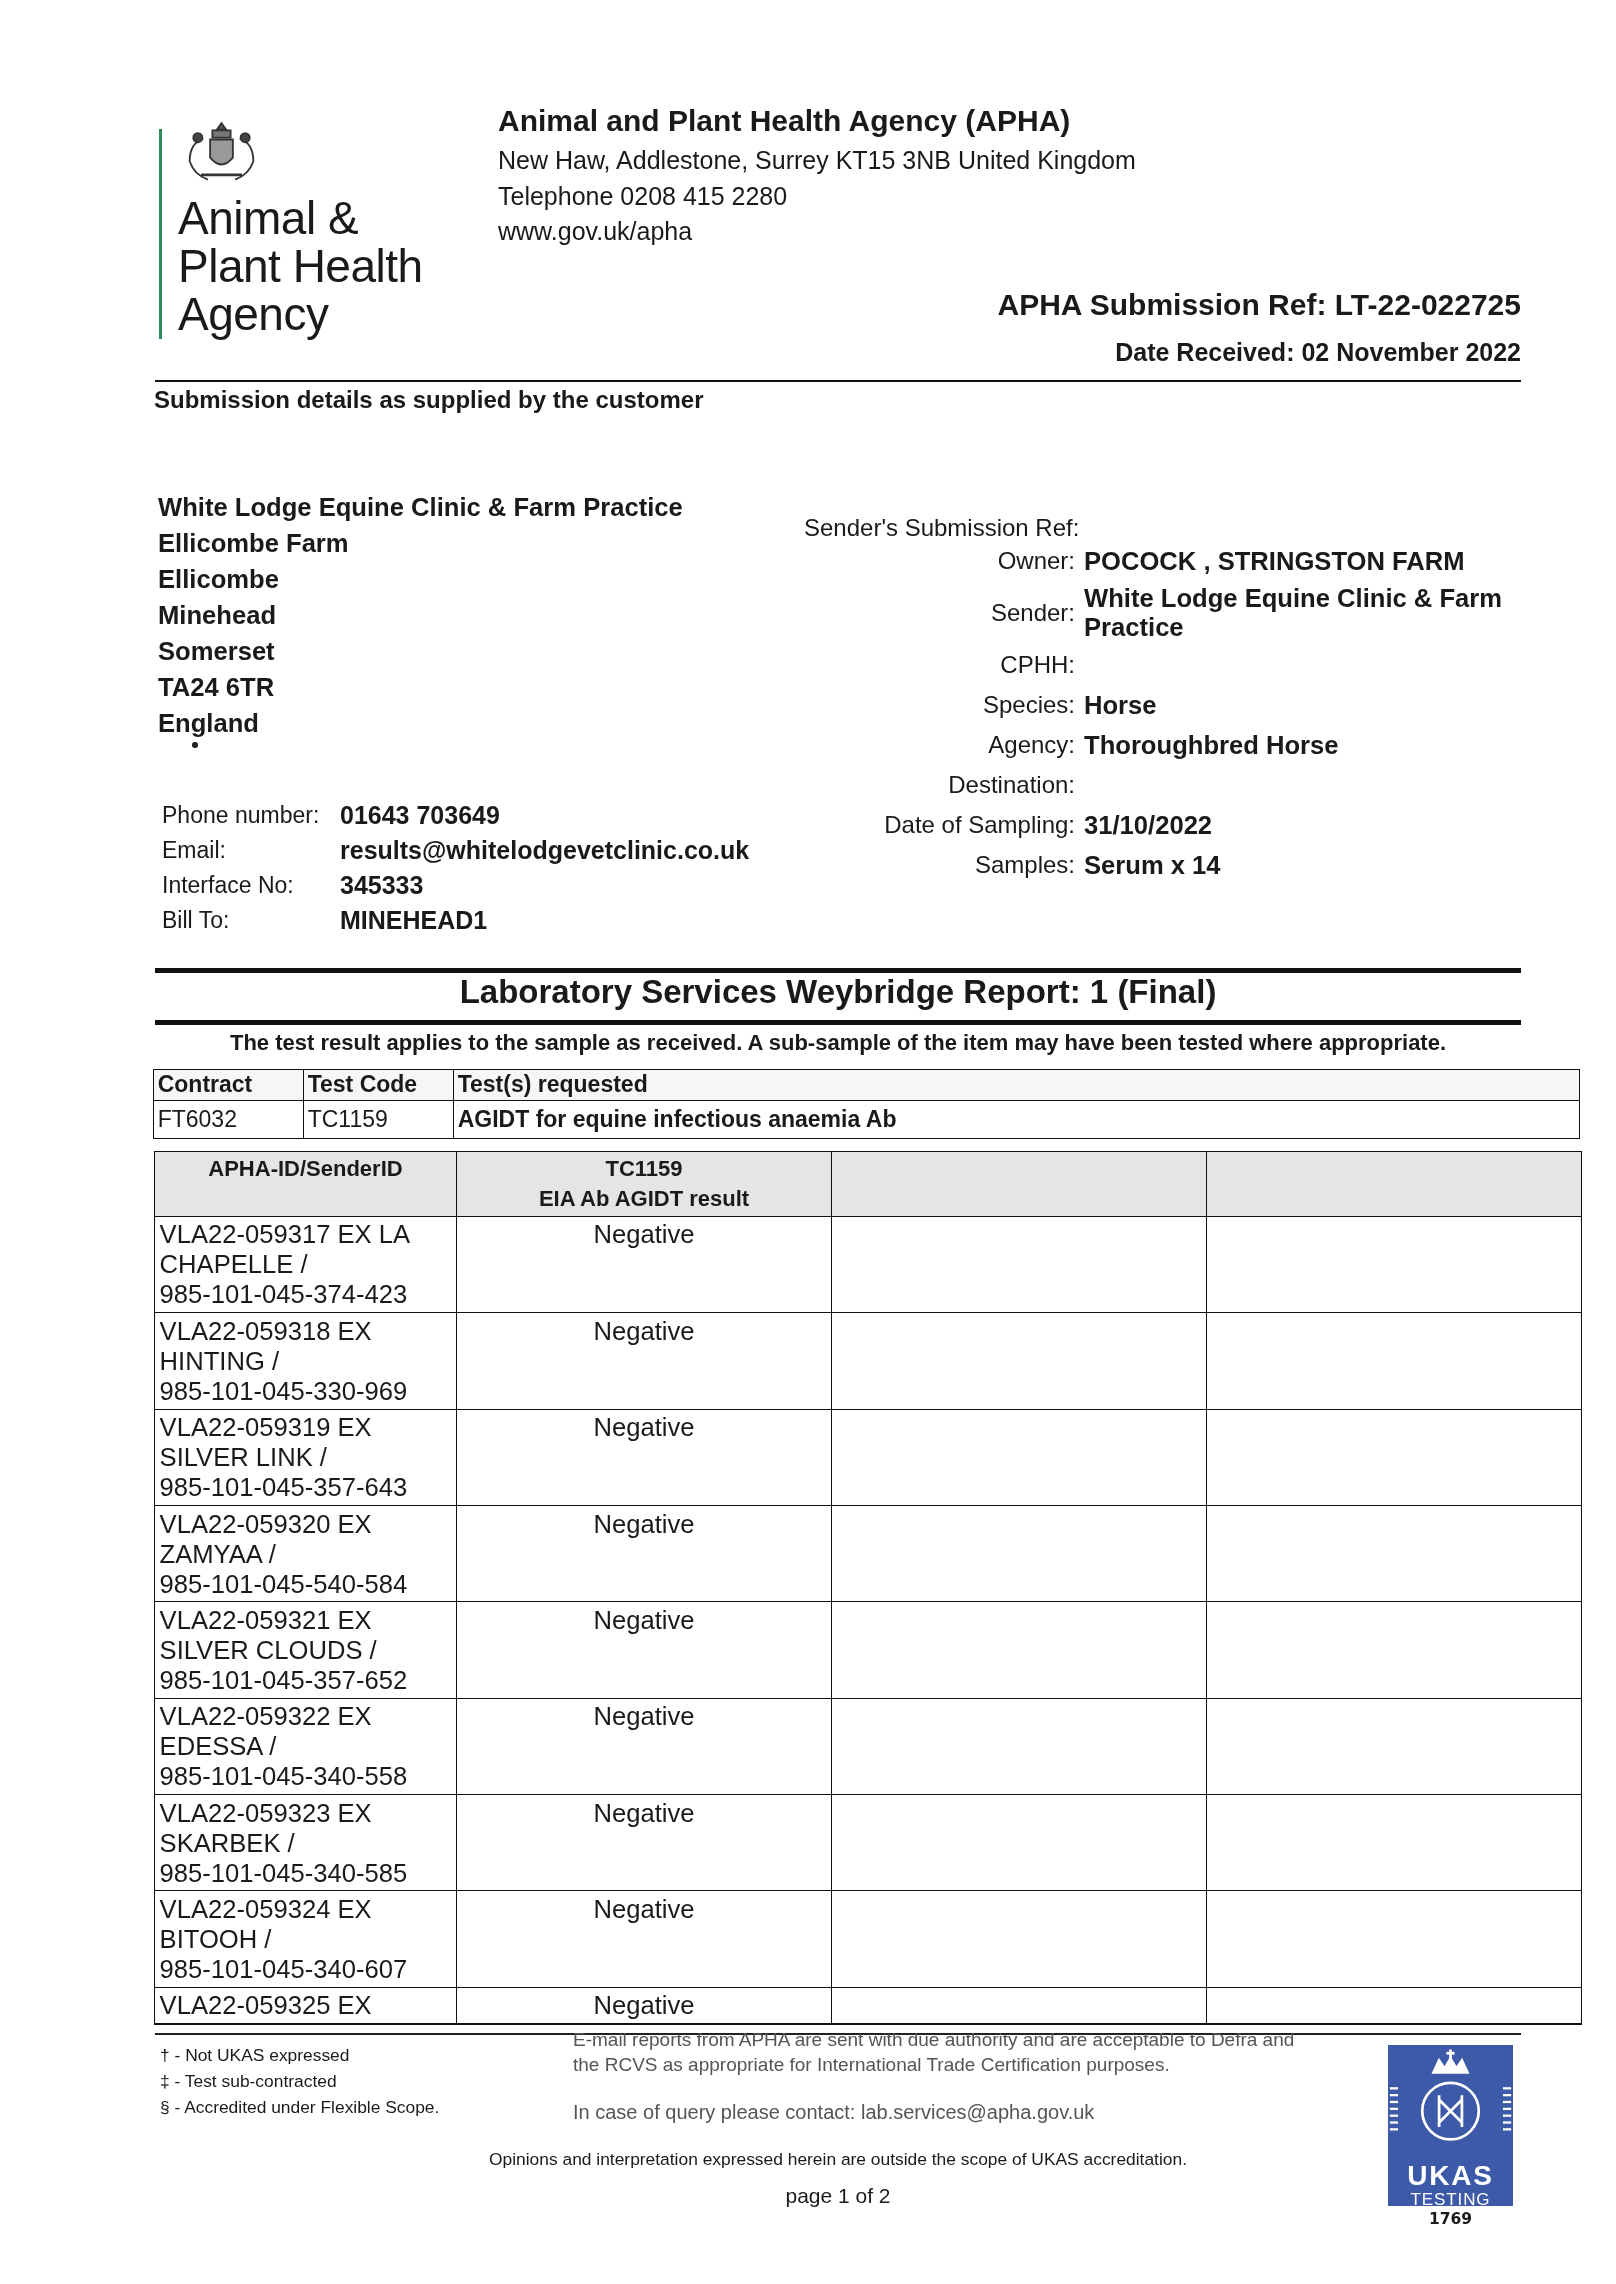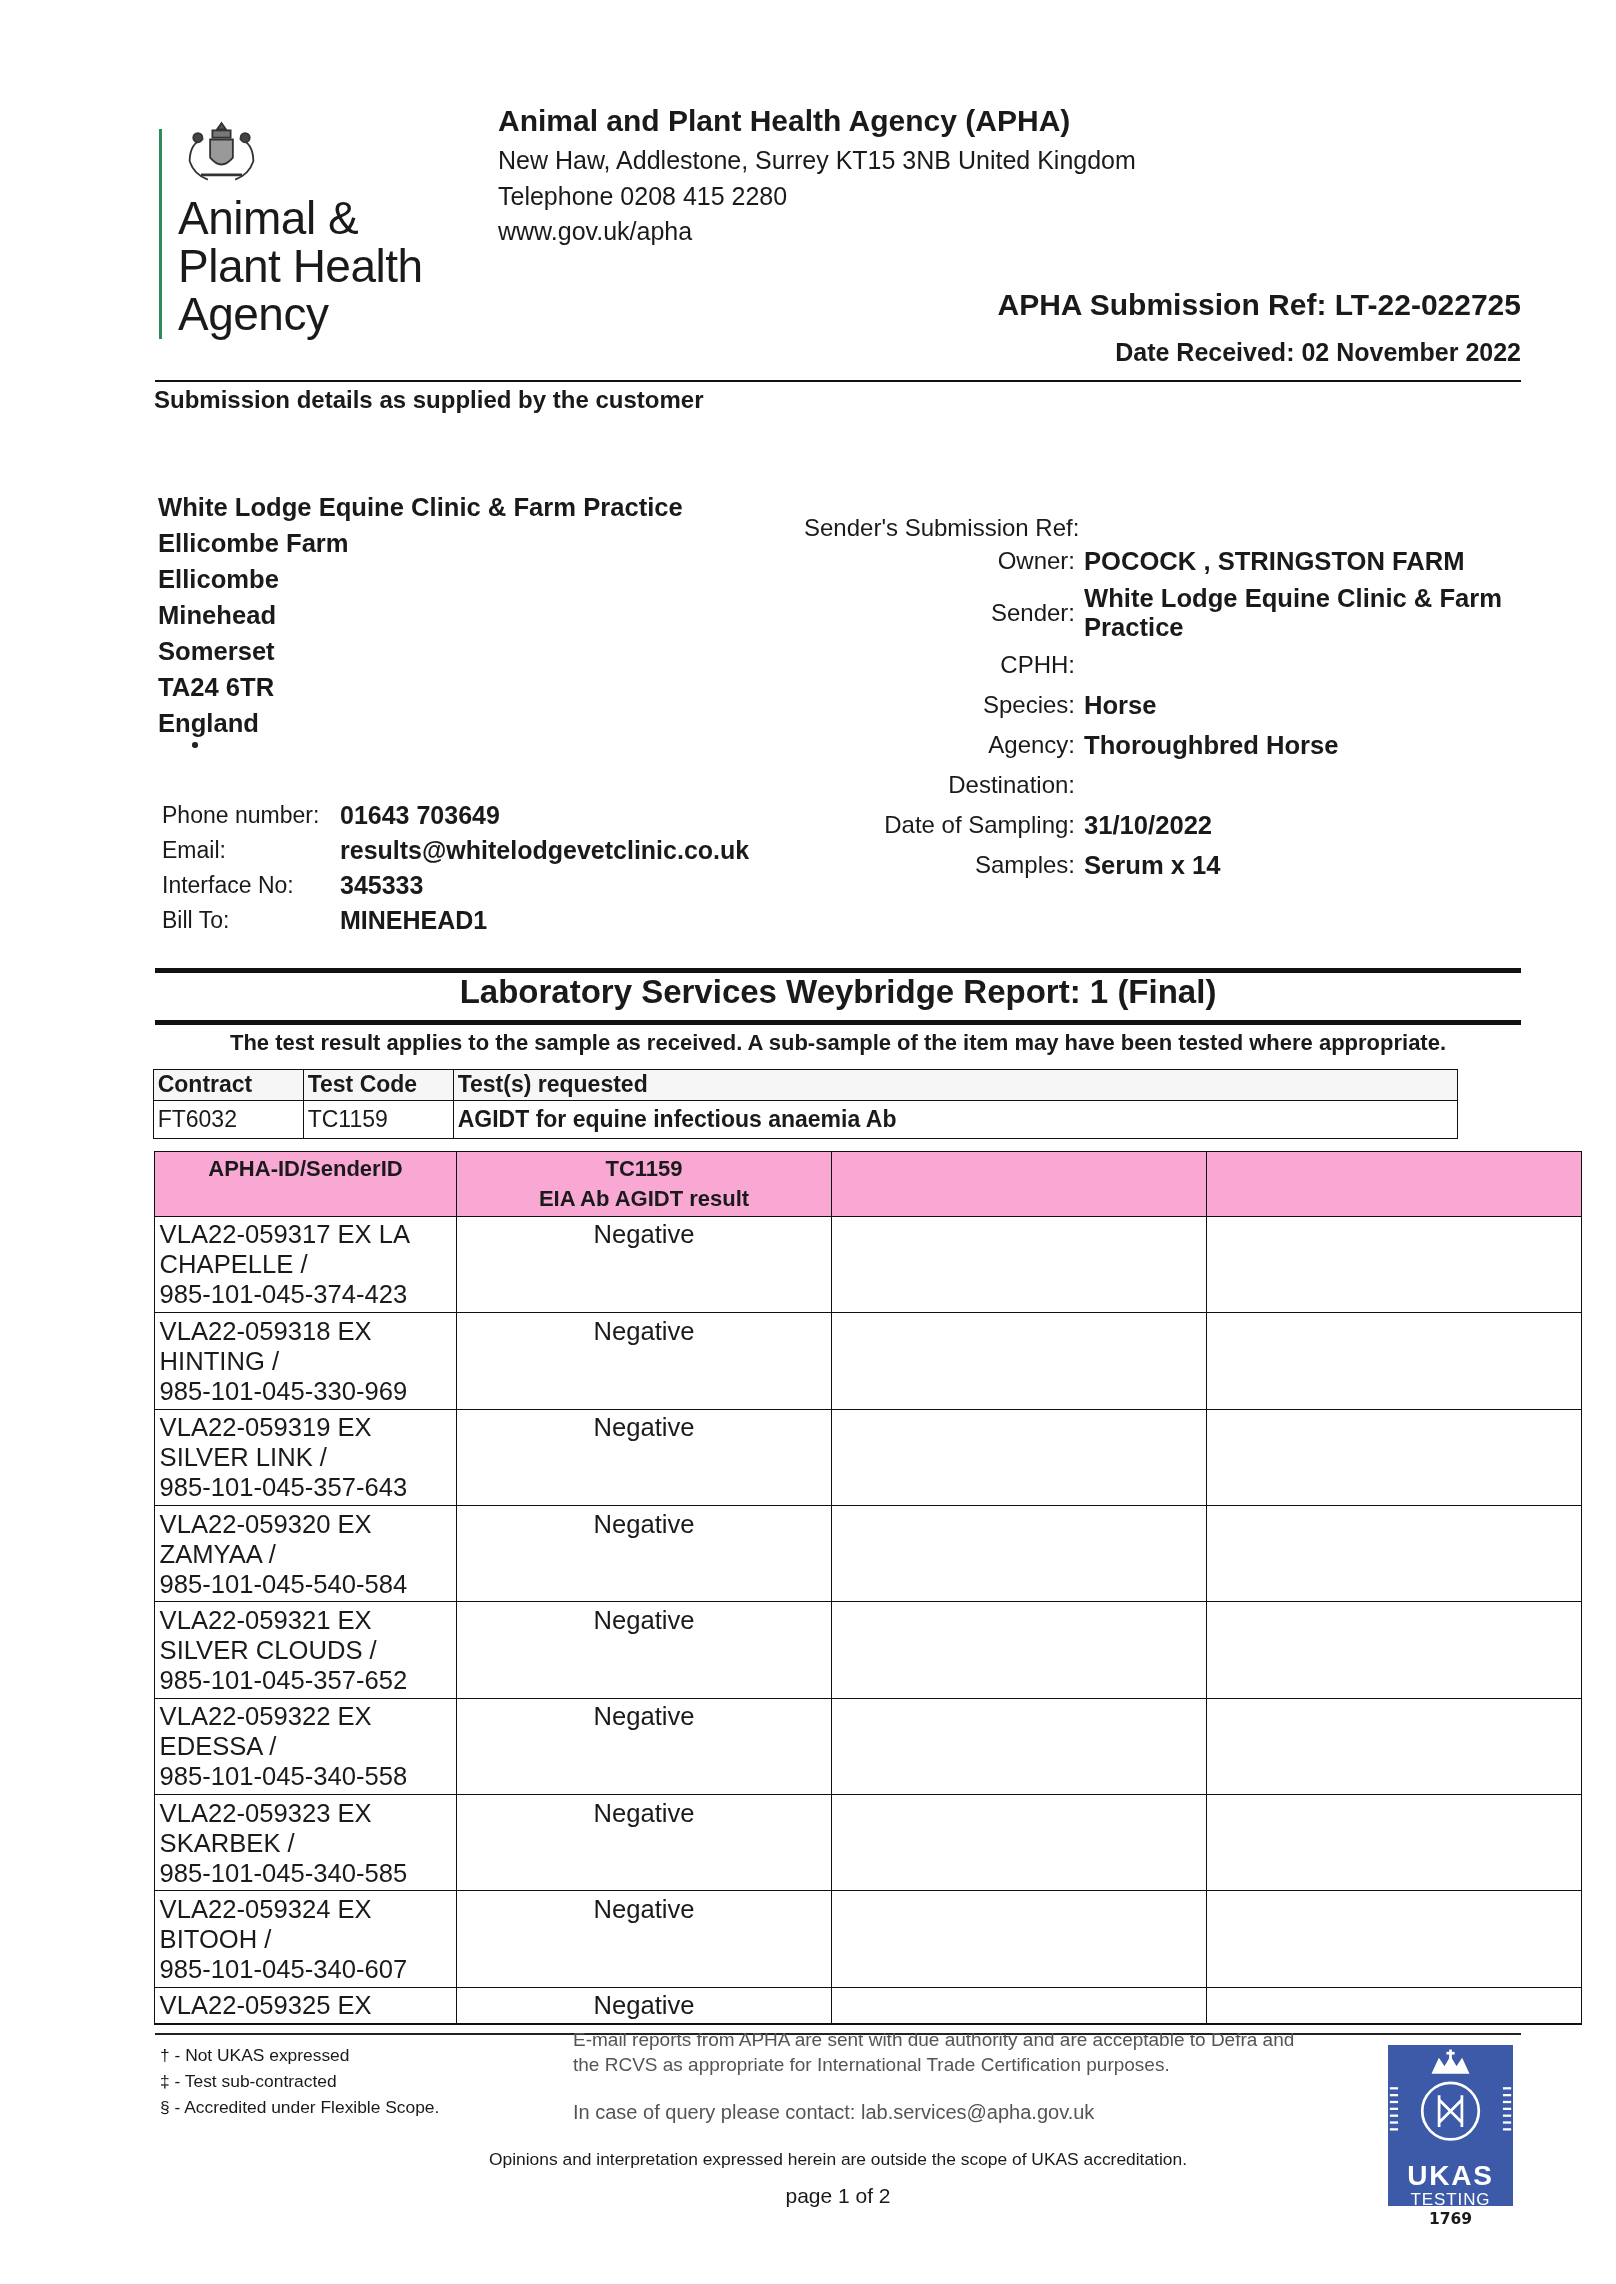--- a/index.html
+++ b/index.html
@@ -38,29 +38,29 @@
   .details .lbl { width: 280px; text-align: right; padding-right: 9px; white-space: nowrap; box-sizing: border-box; }
   .details .val { font-weight: bold; font-size: 25.6px; line-height: 29px; }
 
   
   .band-line { left: 155px; width: 1366px; height: 4.6px; background: #111; }
   .report-title { left: 155px; width: 1366px; top: 973px; text-align: center; font-size: 33px; font-weight: bold; white-space: nowrap; }
   .applies { left: 155px; width: 1366px; top: 1030px; text-align: center; font-size: 22px; font-weight: bold; white-space: nowrap; }
 
   
   table { border-collapse: collapse; position: absolute; }
-  .tests { left: 153px; top: 1069px; width: 1305px; }
+  .tests { left: 153px; top: 1069px; width: 1427px; }
   .tests td, .tests th { border: 1.4px solid #111; font-size: 23px; text-align: left; padding: 0.9px 3.7px; white-space: nowrap; }
   .tests th { height: 28px; background: #f6f6f6; font-weight: bold; }
   .tests td { height: 35px; }
   .tests td.bold { font-weight: bold; }
 
   .results { left: 154px; top: 1151px; width: 1427px; table-layout: fixed; }
   .results th, .results td { border: 1.4px solid #111; vertical-align: top; }
-  .results th { background: #f9a8d4; font-size: 22px; font-weight: bold; text-align: center; height: 62px; padding: 1.8px 2.7px 0 2.7px; line-height: 30px; }
+  .results th { background: #e5e5e5; font-size: 22px; font-weight: bold; text-align: center; height: 62px; padding: 1.8px 2.7px 0 2.7px; line-height: 30px; }
   .results td { font-size: 25.6px; line-height: 30px; padding: 2.7px 4.6px; }
   .results td.res { text-align: center; }
   .results tr.r3 td { height: 90px; }
   .results tr.r1 td { height: 28px; }
   .results tr.last td { border-bottom: 2.7px solid #111; }
   .foot-rule2 { left: 155px; top: 2033px; width: 1366px; height: 1.8px; background: #222; }
   .legend { left: 160px; top: 2042px; font-size: 17.4px; line-height: 26px; }
   .legend div { white-space: nowrap; }
   .notice { left: 573px; top: 2027px; font-size: 19px; line-height: 25px; color: #555; width: 731px; }
   .query { left: 573px; top: 2101px; font-size: 20px; color: #555; white-space: nowrap; }

